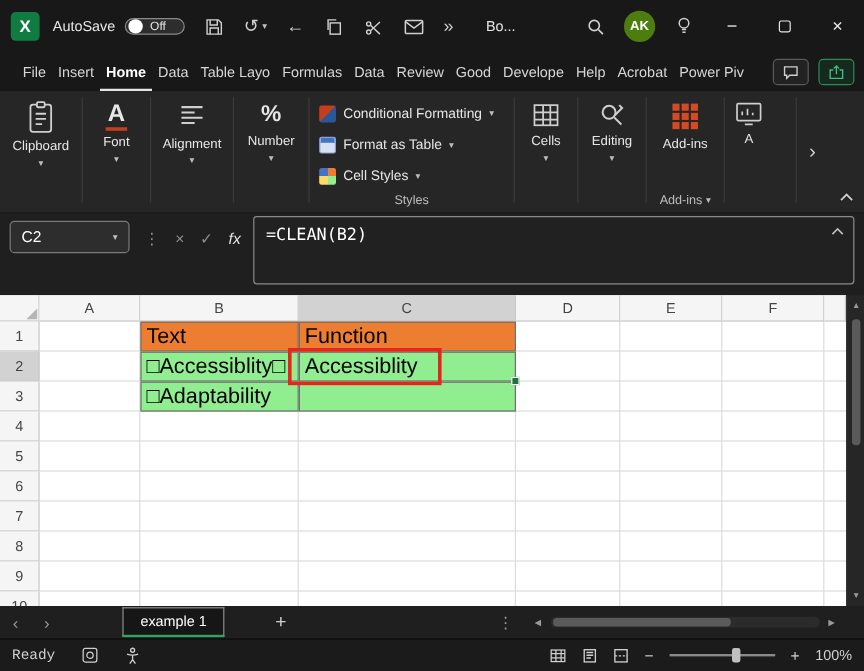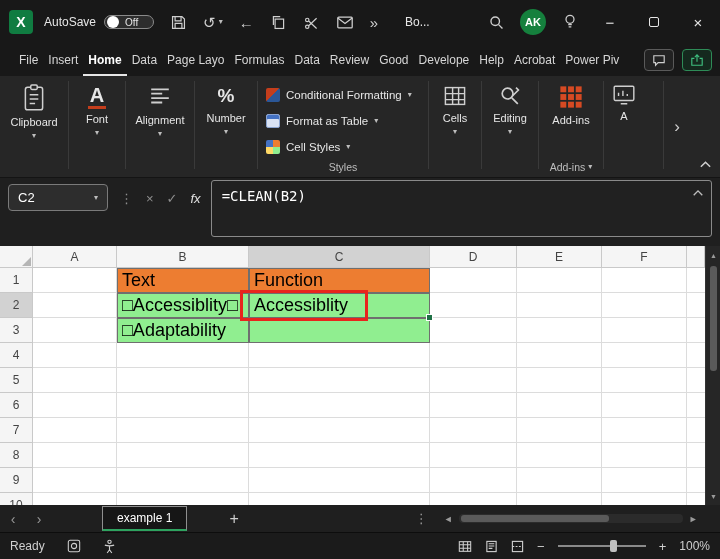--- a/index.html
+++ b/index.html
@@ -13,21 +13,21 @@
   .autosave-lbl{margin-left:11px;color:#e6e6e6;font-size:12px;white-space:nowrap;}
   .toggle{margin-left:8px;width:50px;height:14px;border:1px solid #8a8a8a;border-radius:9px;background:#2d2d2d;display:flex;align-items:center;flex:0 0 auto;}
   .knob{width:12px;height:12px;border-radius:50%;background:#fff;margin-left:2px;}
   .toggle-state{color:#e6e6e6;font-size:10px;margin-left:6px;}
   .qat{display:flex;align-items:center;gap:16px;margin-left:16px;color:#cfcfcf;}
   .qat .glyph{font-size:15px;line-height:1;color:#cfcfcf;}
   .chev{font-size:8px;color:#bdbdbd;line-height:1;}
   .workbook{color:#e6e6e6;font-size:12px;margin-left:27px;white-space:nowrap;}
   .tb-right{margin-left:auto;display:flex;align-items:center;}
   .tb-icon{width:36px;display:flex;justify-content:center;}
-  .avatar{width:26px;height:26px;border-radius:50%;background:#15803d;color:#fff;font-size:11px;font-weight:bold;display:flex;align-items:center;justify-content:center;margin:0 6px;}
+  .avatar{width:26px;height:26px;border-radius:50%;background:#4d7c0f;color:#fff;font-size:11px;font-weight:bold;display:flex;align-items:center;justify-content:center;margin:0 6px;}
   .winbtn{width:44px;height:44px;display:flex;align-items:center;justify-content:center;color:#e6e6e6;font-size:15px;}
   .maxbox{width:10px;height:10px;border:1px solid #e6e6e6;border-radius:2px;display:block;}
 
   
   #tabsrow{position:absolute;left:0;top:44px;width:720px;height:32px;background:#181818;display:flex;align-items:center;padding-left:14px;}
   .rtab{color:#d6d6d6;font-size:12px;padding:0 5px;height:32px;line-height:32px;white-space:nowrap;}
   .rtab.active{color:#fff;font-weight:bold;box-shadow:inset 0 -2px 0 #e6e6e6;}
   .tabs-right{margin-left:auto;display:flex;align-items:center;gap:8px;margin-right:8px;}
   .mini-btn{width:30px;height:22px;border:1px solid #5a5a5a;border-radius:4px;display:flex;align-items:center;justify-content:center;background:#222;}
   .mini-btn.share{border-color:#2E8B57;background:#15291e;}
@@ -93,21 +93,21 @@
   .sheettab{margin-left:50px;height:25px;padding:0 14px;border:1px solid #8f8f8f;border-bottom:2px solid #2EA35F;color:#fff;font-size:12px;display:flex;align-items:center;flex:0 0 auto;background:#161616;}
   .addsheet{margin-left:42px;color:#cfcfcf;font-size:16px;flex:0 0 auto;}
   .dots{margin-left:176px;color:#9a9a9a;font-size:13px;flex:0 0 auto;}
   .hs-arrow{color:#9a9a9a;font-size:9px;margin-left:16px;flex:0 0 auto;}
   .hs-track{margin-left:6px;width:224px;height:9px;background:#2b2b2b;border-radius:4px;position:relative;flex:0 0 auto;}
   .hs-thumb{position:absolute;left:2px;top:1px;width:148px;height:7px;background:#5a5a5a;border-radius:3px;}
   .hs-right{margin-left:6px;margin-right:4px;}
 
   
   #statusbar{position:absolute;left:0;top:532px;width:720px;height:27px;background:#1b1b1b;border-top:1px solid #0d0d0d;display:flex;align-items:center;color:#cfcfcf;font-size:12px;}
-  .sb-ready{margin-left:10px;}
+  .sb-ready{margin-left:10px;font-family:Liberation Mono, monospace;}
   .sb-ico{margin-left:22px;display:flex;align-items:center;}
   .sb-acc-text{margin-left:6px;white-space:nowrap;}
   .sb-right{margin-left:auto;display:flex;align-items:center;gap:13px;margin-right:10px;}
   .zoomtrack{width:88px;height:2px;background:#8a8a8a;position:relative;}
   .zoomthumb{position:absolute;left:52px;top:-5px;width:7px;height:12px;background:#c0c0c0;border-radius:2px;}
   .zbtn{font-size:13px;color:#cfcfcf;}
 </style>
 </head>
 <body>
 
@@ -172,21 +172,21 @@
       </span>
     <span class="winbtn">×</span>
   </div>
 </div>
 
 <div id="tabsrow">
   <span class="rtab">File</span>
   <span class="rtab">Insert</span>
   <span class="rtab active">Home</span>
   <span class="rtab">Data</span>
-  <span class="rtab">Page Layo</span>
+  <span class="rtab">Table Layo</span>
   <span class="rtab">Formulas</span>
   <span class="rtab">Data</span>
   <span class="rtab">Review</span>
   <span class="rtab">Good</span>
   <span class="rtab">Develope</span>
   <span class="rtab">Help</span>
   <span class="rtab">Acrobat</span>
   <span class="rtab">Power Piv</span>
   <span class="tabs-right">
     <span class="mini-btn">

